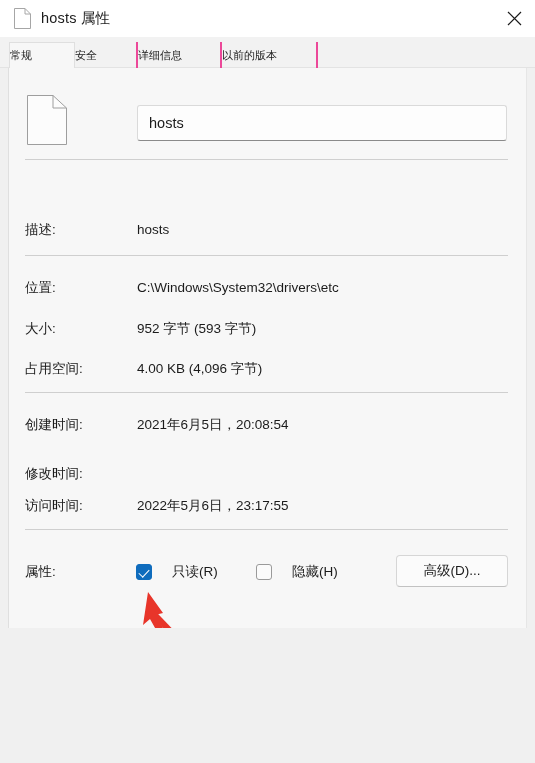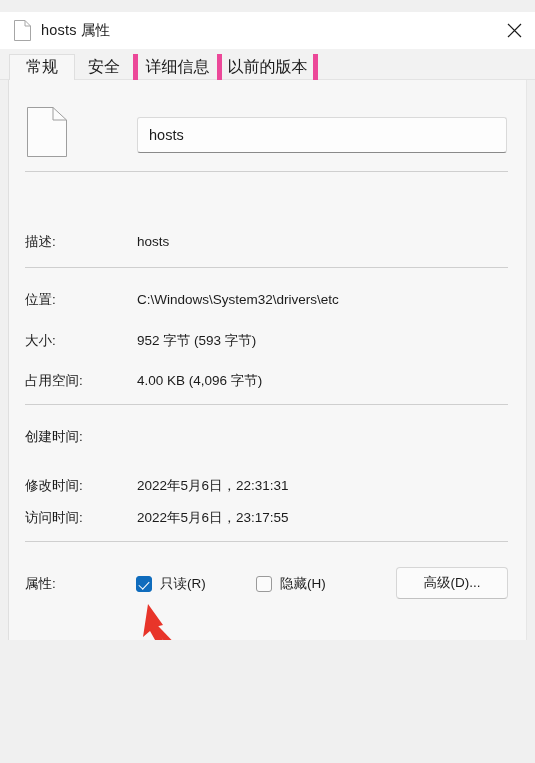--- a/index.html
+++ b/index.html
@@ -4,21 +4,21 @@
 <style>
   html,body{margin:0;padding:0;}
   body{
     width:535px;height:763px;
     background:#f0f0f0;
     font-family:"Liberation Sans","DejaVu Sans",sans-serif;
     -webkit-font-smoothing:antialiased;
     overflow:hidden;
   }
   .dialog{
-    position:absolute;left:0;top:12px;width:535px;height:628px;
+    position:absolute;left:0;top:0;width:535px;height:628px;
     background:#f0f0f0;
     overflow:hidden;
   }
   
   .titlebar{
     position:absolute;left:0;top:0;width:535px;height:37px;
     background:#ffffff;
   }
   .title-icon{
     position:absolute;left:14px;top:8px;width:17px;height:21px;
@@ -37,32 +37,32 @@
   .tabstrip{
     position:absolute;left:0;top:37px;width:535px;height:31px;
     background:#f2f2f2;
   }
   .tabstrip-line{
     position:absolute;left:0;top:67px;width:535px;height:1px;
     background:#e3e3e3;
   }
   .tab{
     position:absolute;top:42px;height:26px;
-    display:flex;align-items:center;justify-content:center;
-    font-size:16px;color:#1b1b1b;white-space:nowrap;
+    display:flex;align-items:center;justify-content:flex-start;
+    font-size:11px;color:#1b1b1b;white-space:nowrap;
     box-sizing:border-box;
   }
   .tab.active{
     background:#f7f7f7;
     border-left:1px solid #dfdfdf;
     border-right:1px solid #dfdfdf;
     border-top:1px solid #dfdfdf;
   }
   .tab.inactive{
-    border-right:5px solid #ec4899;
+    border-right:2px solid #ec4899;
   }
   #tab0{left:9px;width:66px;}
   #tab1{left:75px;width:63px;}
   #tab2{left:138px;width:84px;}
   #tab3{left:222px;width:96px;}
   
   .panel{
     position:absolute;left:8px;top:68px;width:519px;height:650px;
     background:#f7f7f7;
     border-left:1px solid #dfdfdf;
@@ -122,21 +122,21 @@
   #row-modified{top:455px;margin-top:8px;}
   #row-accessed{top:495px;}
   
   #row-attrs{position:absolute;left:0;top:561px;width:535px;height:24px;padding-left:28px;}
   .attr-label{
     position:absolute;left:25px;top:0;
     font-size:13.5px;color:#1b1b1b;line-height:22px;white-space:nowrap;
   }
   .cbwrap{
     position:absolute;top:0;height:22px;
-    display:flex;align-items:center;gap:8px;white-space:nowrap;
+    display:flex;align-items:center;gap:20px;white-space:nowrap;
   }
   #cb-readonly{left:136px;}
   #cb-hidden{left:256px;}
   .cbbox{
     width:16px;height:16px;box-sizing:border-box;border-radius:3px;
     display:inline-block;position:relative;flex:none;
   }
   .cbbox.off{background:#fbfbfb;border:1px solid #9a9a9a;}
   .cbbox.on{background:#0f6cbd;border:1px solid #0f6cbd;}
   .cbbox.on::after{
@@ -264,24 +264,24 @@
   <div class="prow" id="row-size">
     <span class="plabel">大小:</span>
     <span class="pvalue">952 字节 (593 字节)</span>
   </div>
   <div class="prow" id="row-disk">
     <span class="plabel">占用空间:</span>
     <span class="pvalue">4.00 KB (4,096 字节)</span>
   </div>
   <div class="prow" id="row-created">
     <span class="plabel">创建时间:</span>
+    <span class="pvalue">2021年6月5日，20:08:54</span>
   </div>
   <div class="prow" id="row-modified">
     <span class="plabel">修改时间:</span>
-    <span class="pvalue">2022年5月6日，22:31:31</span>
   </div>
   <div class="prow" id="row-accessed">
     <span class="plabel">访问时间:</span>
     <span class="pvalue">2022年5月6日，23:17:55</span>
   </div>
 
   <div id="row-attrs">
     <span class="attr-label">属性:</span>
 
     <label class="cbwrap" id="cb-readonly">

